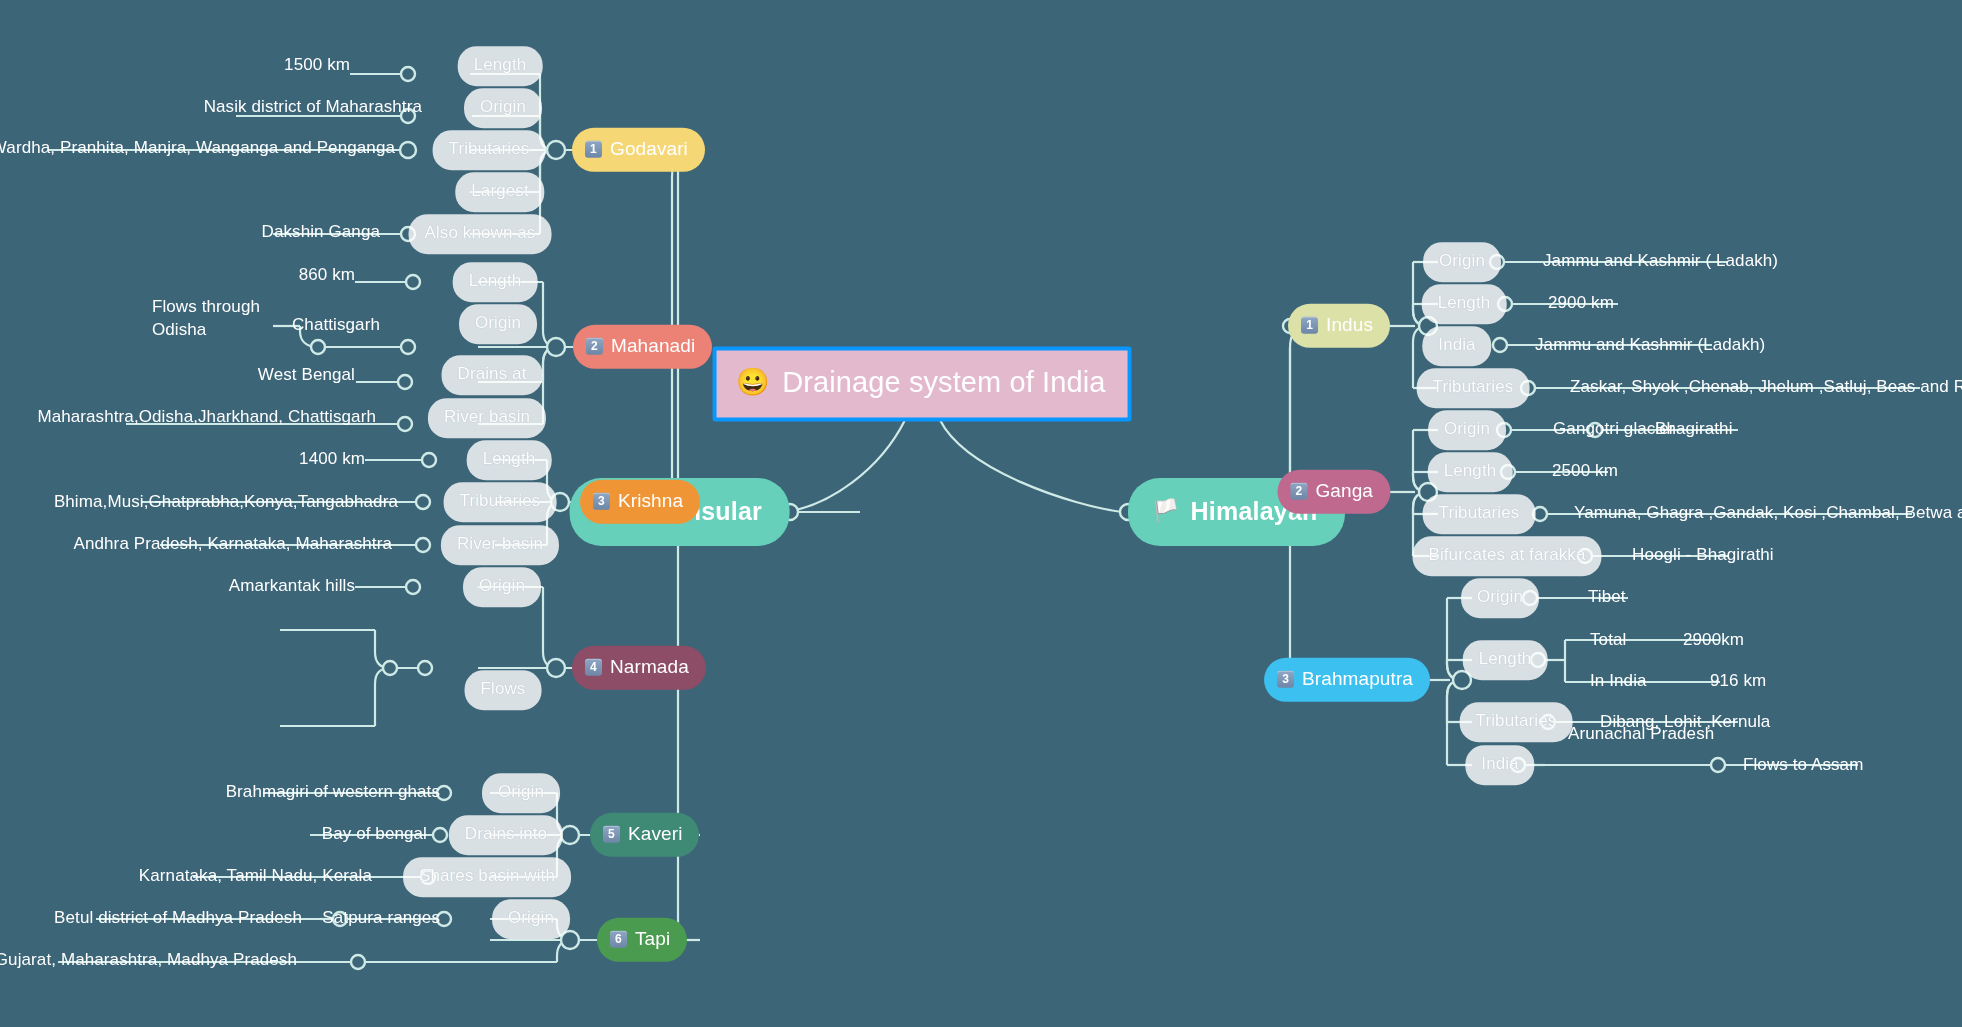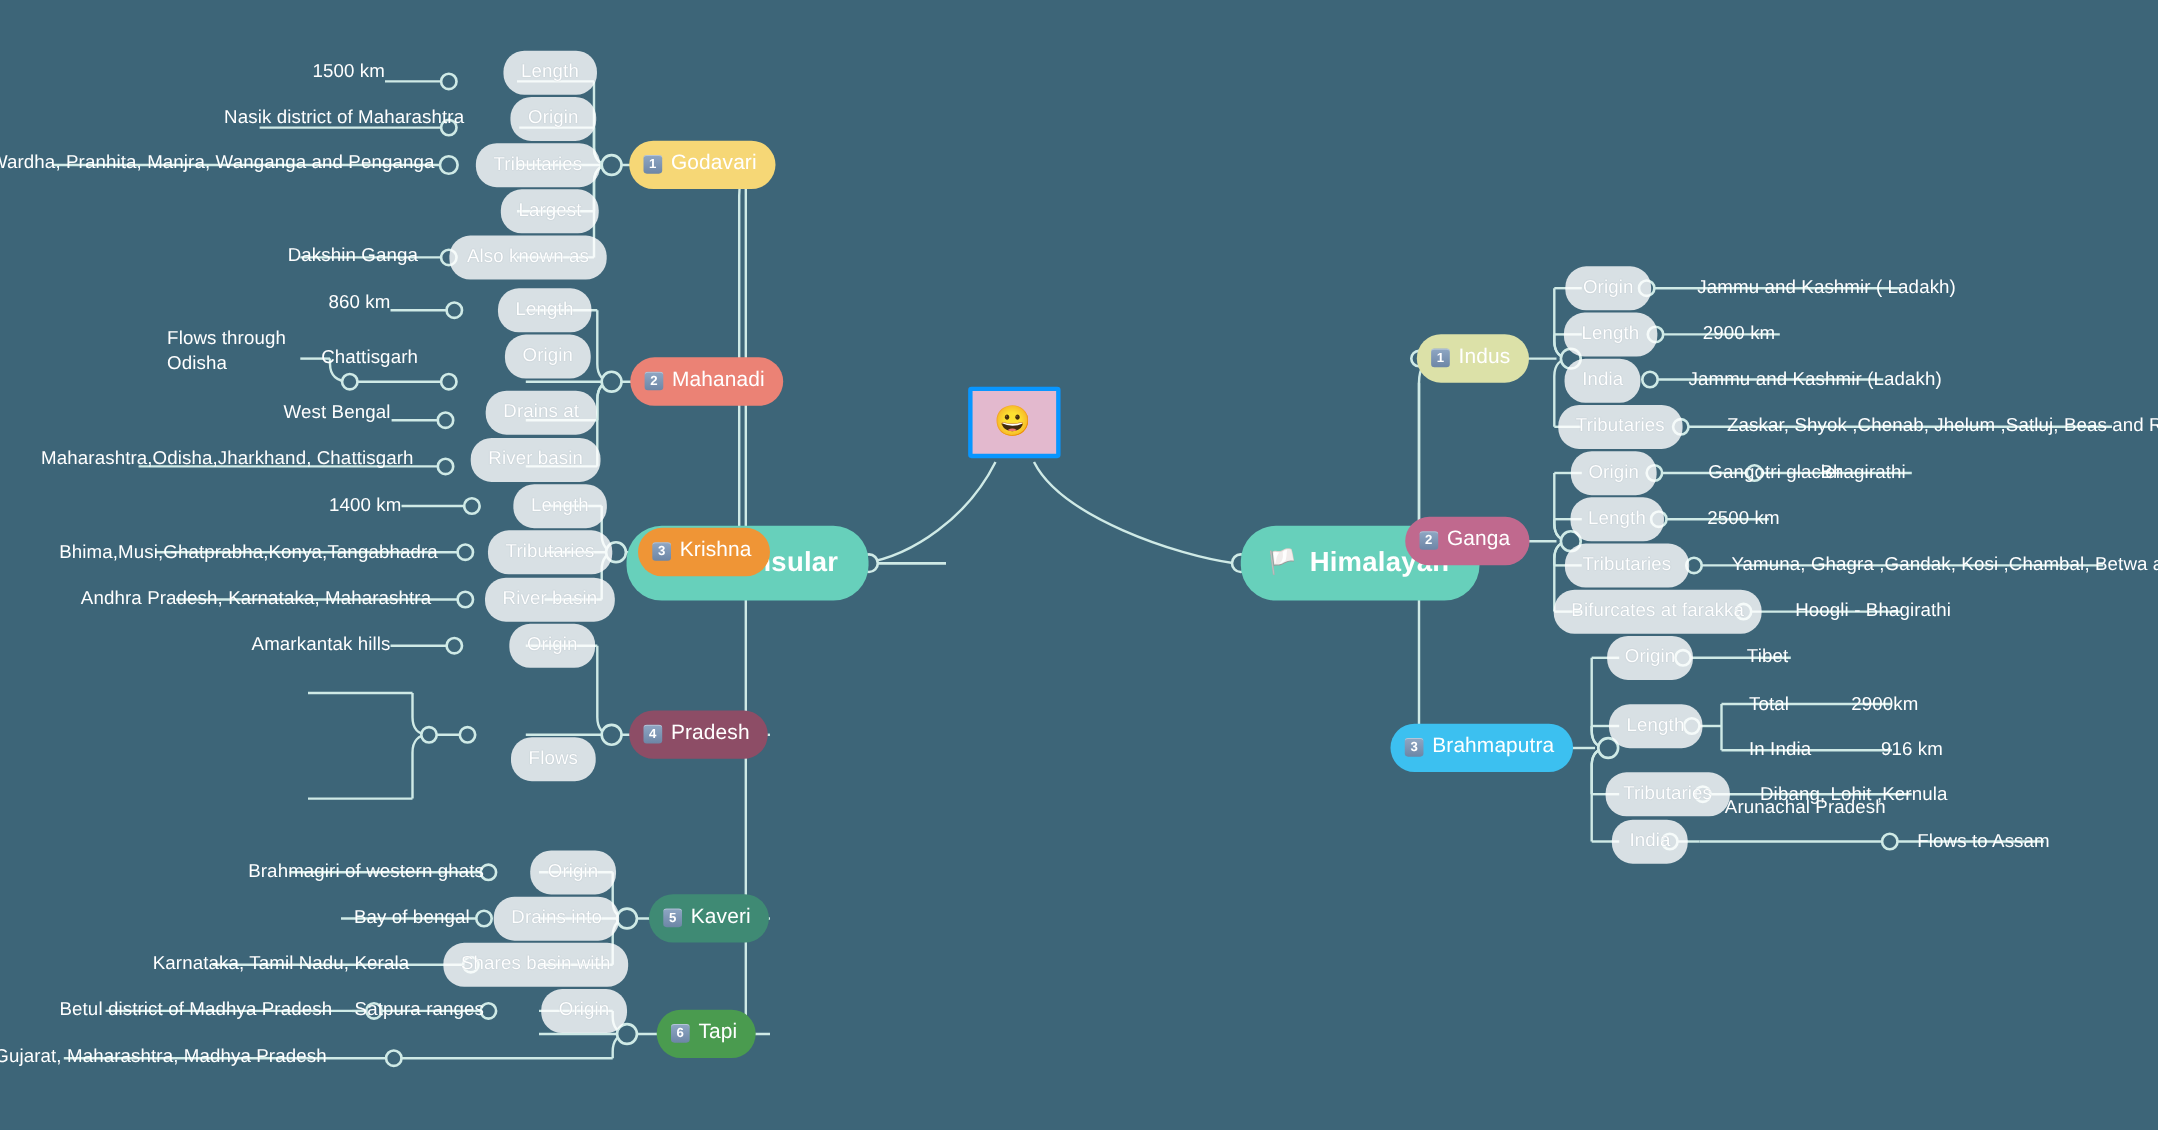--- a/index.html
+++ b/index.html
@@ -309,20 +309,21 @@
       <circle cx="1518" cy="765" r="7"></circle>
       <circle cx="1718" cy="765" r="7"></circle>
       <circle cx="1290" cy="326" r="7"></circle>
       <circle cx="1290" cy="492" r="7"></circle>
       <circle cx="1290" cy="680" r="7"></circle>
     </g>
   </svg>
 
   <div class="node root center" style="left:922px; top:384px;">
     <span class="emoji">😀</span>
+    <span>Drainage system of India</span>
   </div>
 
   <div class="node branch right" style="left:790px; top:512px;">
     <span class="emoji">🚩</span>
     <span>Peninsular</span>
   </div>
 
   <div class="node branch" style="left:1128px; top:512px;">
     <span class="emoji">🏳️</span>
     <span>Himalayan</span>
@@ -363,21 +364,21 @@
   </div>
   <div class="node attr center" style="left:509px; top:460px;">Length</div>
   <div class="node attr center" style="left:500px; top:502px;">Tributaries</div>
   <div class="node attr center" style="left:500px; top:545px;">River basin</div>
   <div class="node leaf right" style="left:365px; top:459px;">1400 km</div>
   <div class="node leaf right" style="left:398px; top:502px;">Bhima,Musi,Ghatprabha,Konya,Tangabhadra</div>
   <div class="node leaf right" style="left:392px; top:544px;">Andhra Pradesh, Karnataka, Maharashtra</div>
 
   <div class="node river" style="left:572px; top:668px; background:#8d4d66;">
     <span class="numbox">4</span>
-    <span>Pradesh</span>
+    <span>Narmada</span>
   </div>
   <div class="node attr center" style="left:502px; top:587px;">Origin</div>
   <div class="node attr center" style="left:503px; top:690px;">Flows</div>
   <div class="node leaf right" style="left:355px; top:586px;">Amarkantak hills</div>
 
   <div class="node river" style="left:590px; top:835px; background:#3f8a74;">
     <span class="numbox">5</span>
     <span>Kaveri</span>
   </div>
   <div class="node attr center" style="left:521px; top:793px;">Origin</div>

